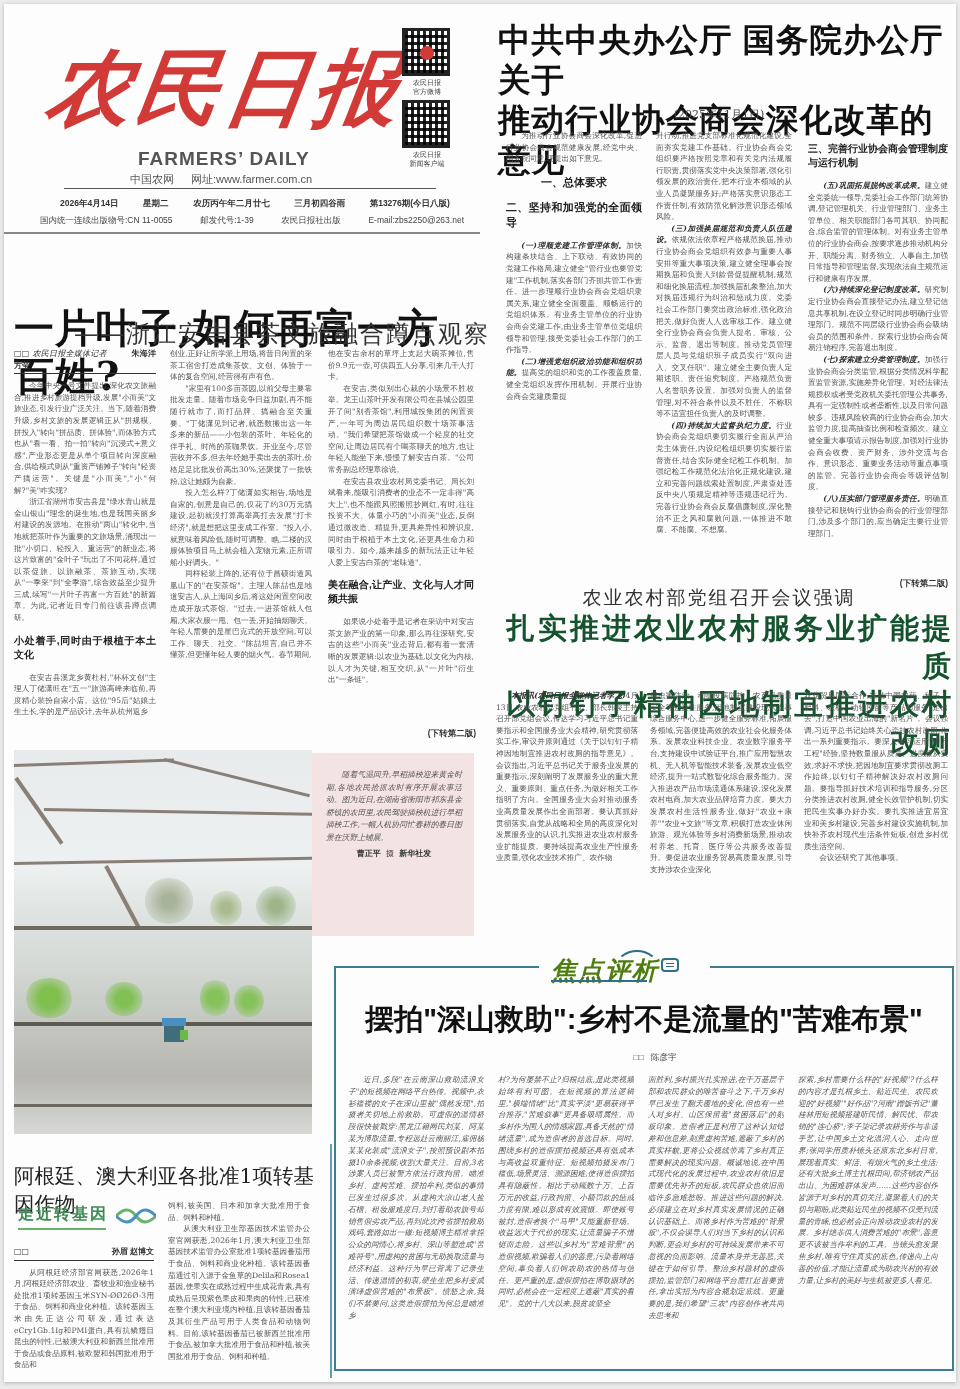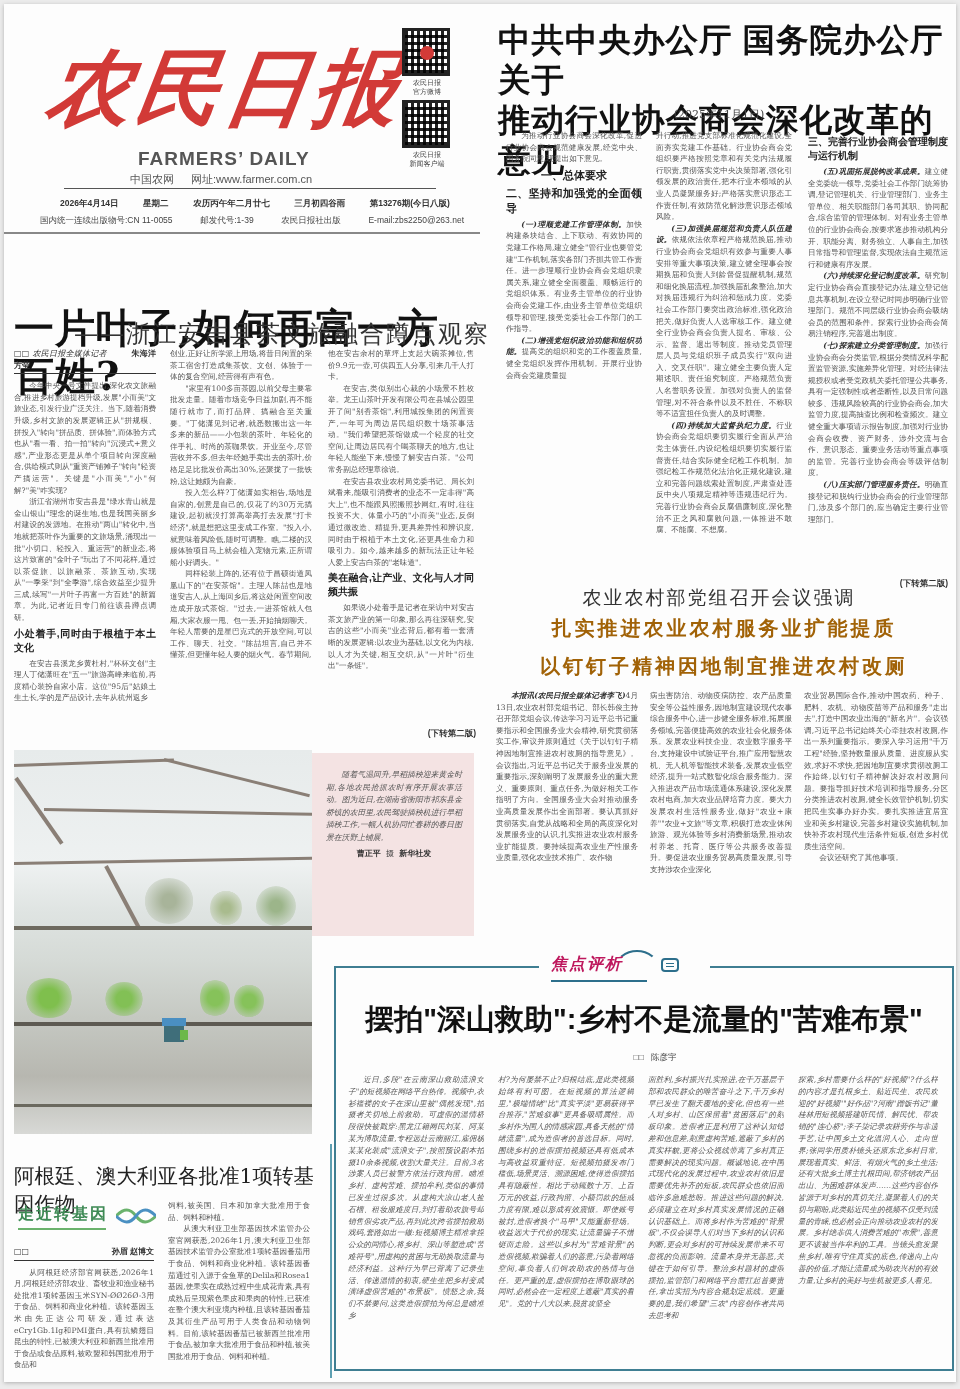--- a/index.html
+++ b/index.html
@@ -22,38 +22,38 @@
   .site-line { position: absolute; left: 126px; top: 168px; font-family: "Liberation Sans", sans-serif; font-size: 11px; color: #555; }
   .site-line .sp { margin-left: 14px; }
   .hr1 { position: absolute; left: 60px; top: 184px; width: 372px; border-top: 1px solid #555; }
   .info1 { position: absolute; left: 56px; top: 194px; width: 390px; font-family: "Liberation Sans", sans-serif; font-weight: bold; font-size: 8.5px; color: #333; display:flex; justify-content:space-between; }
   .info2 { position: absolute; left: 36px; top: 211px; width: 424px; font-family: "Liberation Sans", sans-serif; font-size: 8.5px; color: #444; display:flex; justify-content:space-between; }
   .hr2 { position: absolute; left: 0; top: 228px; width: 476px; border-top: 2px solid #888; }
 
   
   .col { position: absolute; font-size: 7.6px; line-height: 11.6px; color: #555; text-align: justify; overflow: hidden; }
   .col p { text-indent: 2em; }
-  .sub { font-family: "Liberation Sans", sans-serif; font-weight: bold; color: #222; font-size: 11px; line-height: 15px; text-indent: 0 !important; margin: 3px 0; }
+  .sub { font-family: "Liberation Sans", sans-serif; font-weight: bold; color: #222; font-size: 11px; line-height: 15px; text-indent: 0 !important; margin: 10px 0; }
   .sub.c { text-align:center; }
   .lead { font-weight: bold; font-style: italic; color:#333; }
   .byline-row { font-size: 8px; color: #333; border-bottom: 1px solid #333; padding-bottom: 2px; margin-bottom: 6px; text-indent:0 !important; }
   .byline-row b { font-family: "Liberation Sans", sans-serif; margin-left: 22px; }
   .cont { text-align: right; font-family: "Liberation Sans", sans-serif; font-weight: bold; font-size: 8.5px; color: #333; text-indent:0 !important; }
 
   
   .h-main { position: absolute; left: 494px; top: 16px; width: 450px; font-family: "Liberation Sans", sans-serif; font-weight: bold; font-size: 32.5px; line-height: 40px; color: #111; letter-spacing: 1px; }
   .h-date { position: absolute; left: 480px; top: 103px; width: 470px; text-align: center; font-size: 11px; color: #444; }
 
   
   .h-tea { position: absolute; left: 10px; top: 263px; width: 460px; font-size: 40px; line-height: 48px; font-weight: bold; color: #111; letter-spacing: 1px; margin-top: 37px; }
   .h-tea-sub { position: absolute; left: 70px; top: 314px; font-size: 24px; color: #333; letter-spacing: 2px; }
 
   
   .h-moa-kicker { position: absolute; left: 480px; top: 581px; width: 470px; text-align: center; font-size: 19px; color: #333; letter-spacing: 2px; }
-  .h-moa { position: absolute; left: 490px; top: 605px; width: 460px; text-align: center; font-size: 20px; line-height: 38px; font-weight: bold; color: #a16207; letter-spacing: 3px; }
+  .h-moa { position: absolute; left: 490px; top: 605px; width: 460px; text-align: right; font-size: 29px; line-height: 38px; font-weight: bold; color: #14532d; letter-spacing: 3px; }
 
   
   .photo { position: absolute; left: 10px; top: 746px; width: 298px; height: 384px; overflow: hidden;
     background:
       linear-gradient(180deg, #e7ebeb 0%, #eef1f1 30%, #dfe4e2 42%, #d5dad6 55%, #c5c8c2 70%, #b7b7b0 85%, #d8d9d6 100%); }
   .ridge { position:absolute; background:#8a7f76; height:3px; transform-origin:left center; }
   .tree { position:absolute; border-radius:50%; }
   .tractor { position:absolute; left:148px; top:268px; width:24px; height:28px; }
   .caption-box { position: absolute; left: 308px; top: 749px; width: 162px; height: 183px; background: #f4e3e3; padding: 16px 12px 8px 14px; }
   .caption-title { font-size: 17.5px; color: #444; letter-spacing: 2px; margin-bottom: 10px; }
@@ -65,21 +65,21 @@
   .gmo-badge { position: absolute; left: 14px; top: 1200px; width: 136px; height: 28px; }
   .gmo-badge-text { font-family: "Liberation Sans", sans-serif; font-weight: bold; font-size: 16px; color: #3e8a55; letter-spacing: 2px; }
   .gmo-badge-line { position:absolute; left:0; top:24px; width:88px; border-top:2px solid #6ab26c; }
   .dna { position:absolute; left:98px; top:4px; width:40px; height:16px; }
 
   
   .comment-box { position: absolute; left: 330px; top: 962px; width: 620px; height: 405px; border: 2px solid #3f7e92; border-top: none; }
   .comment-topline-l { position:absolute; left:330px; top:962px; width:205px; border-top:2px solid #3f7e92; }
   .comment-topline-r { position:absolute; left:706px; top:962px; width:244px; border-top:2px solid #3f7e92; }
   .comment-tag { position:absolute; left:547px; top:948px; width:155px; height:36px; }
-  .comment-tag-text { position:absolute; left:0; top:2px; font-family: "Liberation Sans", sans-serif; font-weight:bold; font-style: italic; font-size: 16px; color:#be185d; letter-spacing: 2px; }
+  .comment-tag-text { position:absolute; left:0; top:2px; font-family: "Liberation Sans", sans-serif; font-weight:bold; font-style: italic; font-size: 25px; color:#4d7c0f; letter-spacing: 2px; }
   .comment-tag-underline { position:absolute; left:0; top:28px; width:96px; border-top:2px solid #2d6f8c; }
   .comment-tag-arc { position:absolute; left:64px; top:-2px; width:44px; height:36px; border:2px solid #2d6f8c; border-color:#2d6f8c transparent transparent transparent; border-radius:50%; }
   .bubble { position:absolute; left:110px; top:6px; width:18px; height:14px; border:2px solid #2d6f8c; border-radius:4px; }
   .bubble::after { content:""; position:absolute; left:3px; top:3px; width:8px; height:1px; background:#2d6f8c; box-shadow:0 3px 0 #2d6f8c; }
   .h-comment { position:absolute; left:330px; top:996px; width:620px; text-align:center; font-family: "Liberation Sans", sans-serif; font-weight: bold; font-size: 29px; color: #111; letter-spacing: 0; }
   .comment-author { position:absolute; left:330px; top:1048px; width:620px; text-align:center; font-size: 8.5px; color:#444; font-family: "Liberation Sans", sans-serif; margin-left: 11px; }
   .comment-col { font-style: italic; font-size: 7.6px; line-height: 11.8px; }
 
   .col-rule { position:absolute; border-left: 1px solid #bbb; }
 </style>

